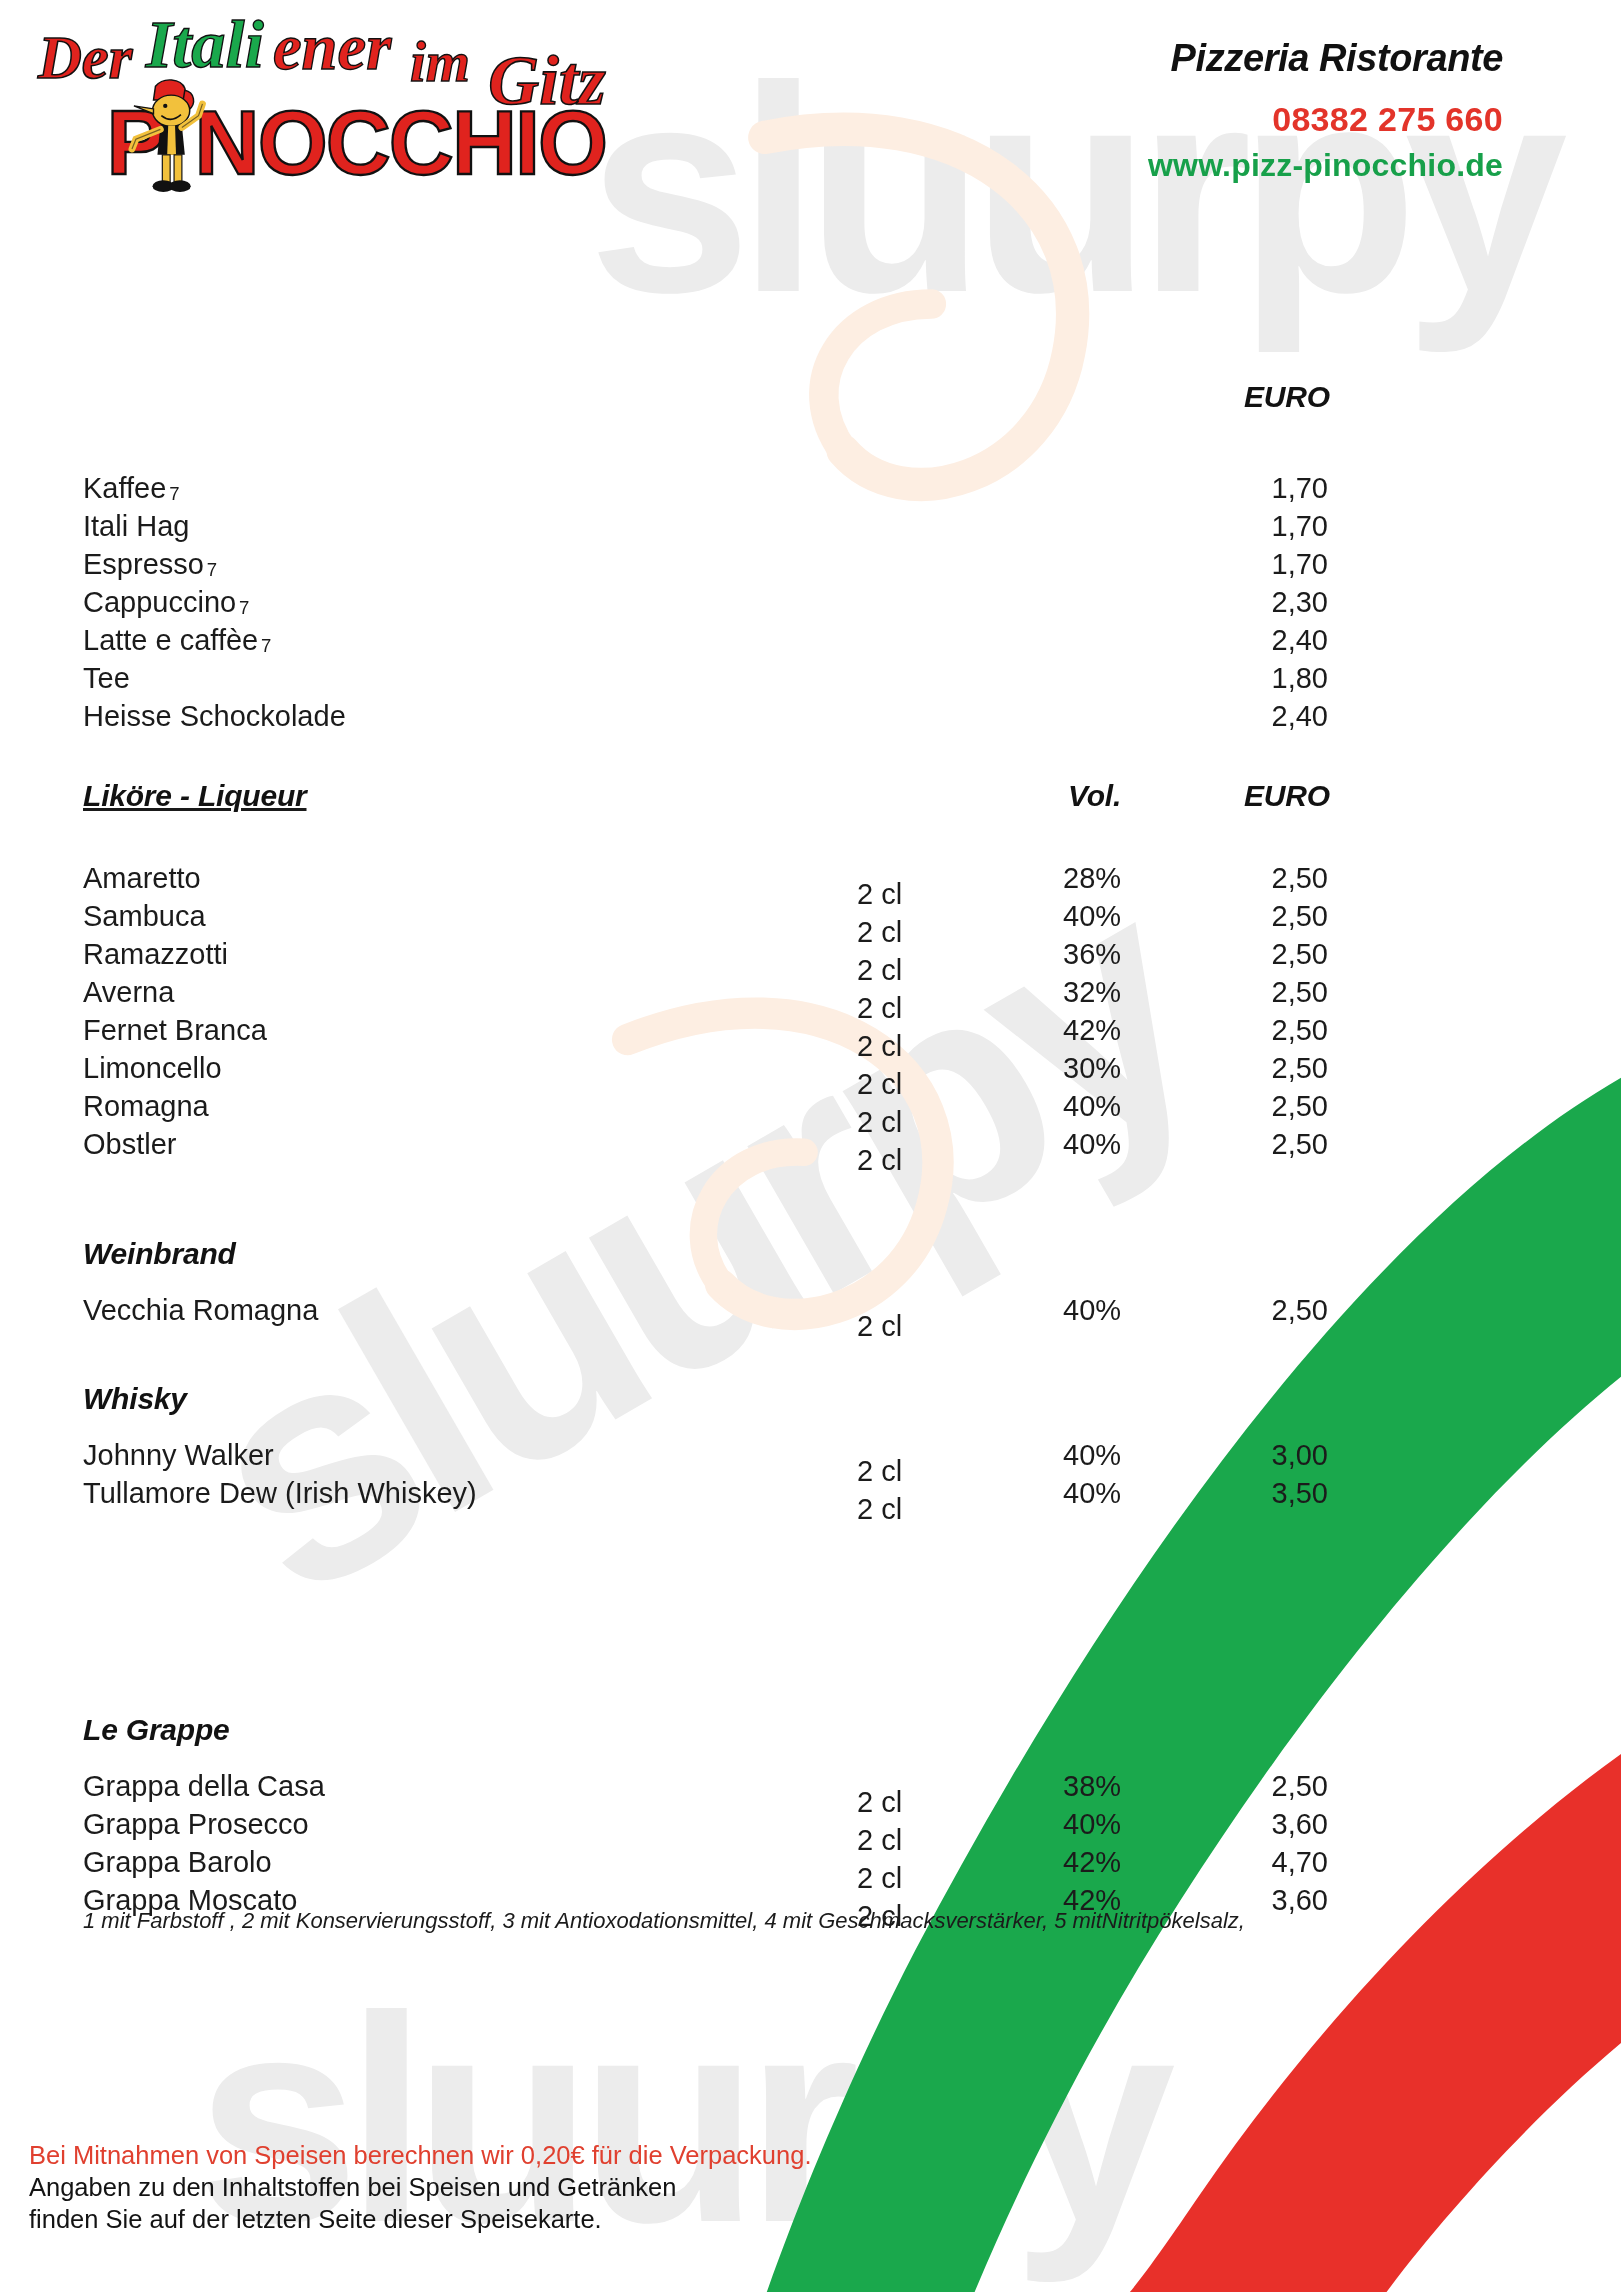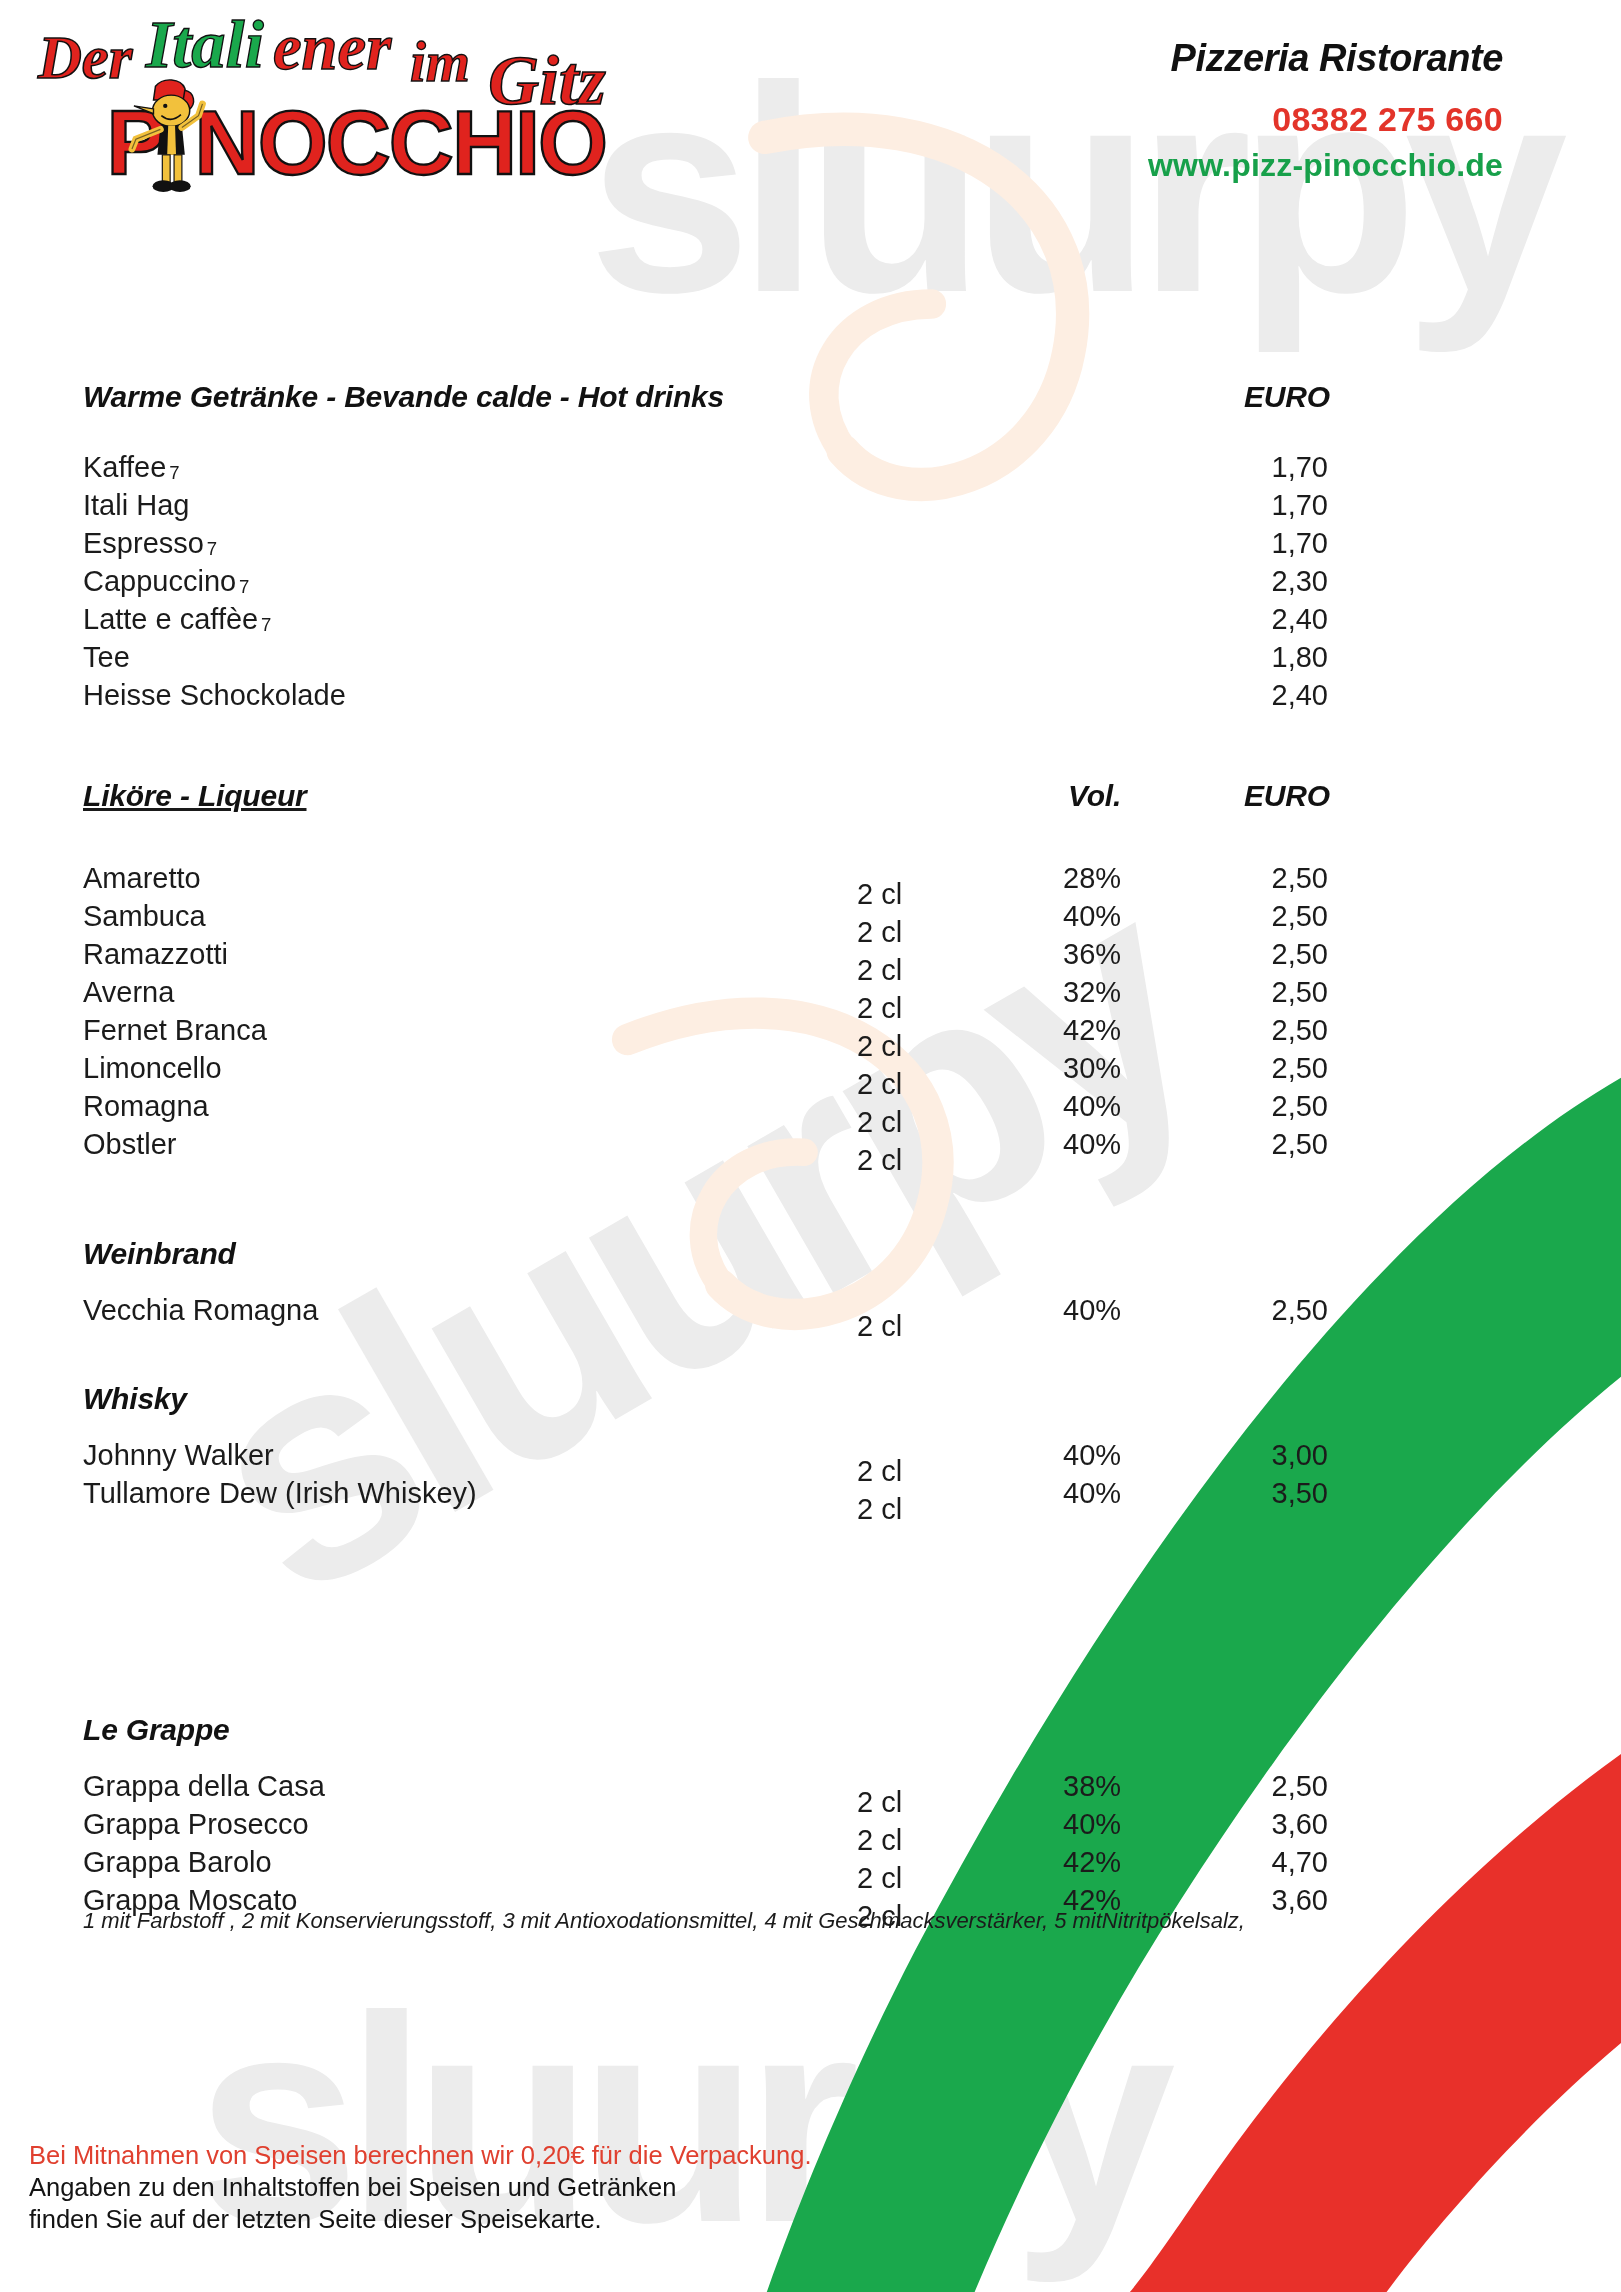--- a/index.html
+++ b/index.html
@@ -260,22 +260,22 @@
   </div>
 
   <div class="hdr-right">
     <div class="hdr-title">Pizzeria Ristorante</div>
     <div class="hdr-phone">08382 275 660</div>
     <div class="hdr-web">www.pizz-pinocchio.de</div>
   </div>
 
   <div class="content" id="sections-root">
       <div class="section" style="top: 380px;">
-        <div class="sec-head"><span>Warme Getränke - Bevande calde - Hot drinks</span><span class="col-eur">EURO</span></div>
-        <div class="rows" style="margin-top: 26px;">
+        <div class="sec-head"><span class="col-eur">EURO</span></div>
+        <div class="rows" style="margin-top: 47px;">
           <div class="row">
             <span class="name">Kaffee<span class="sup">7</span></span>
             <span class="pr">1,70</span>
           </div>
           <div class="row">
             <span class="name">Itali Hag</span>
             <span class="pr">1,70</span>
           </div>
           <div class="row">
             <span class="name">Espresso<span class="sup">7</span></span>

